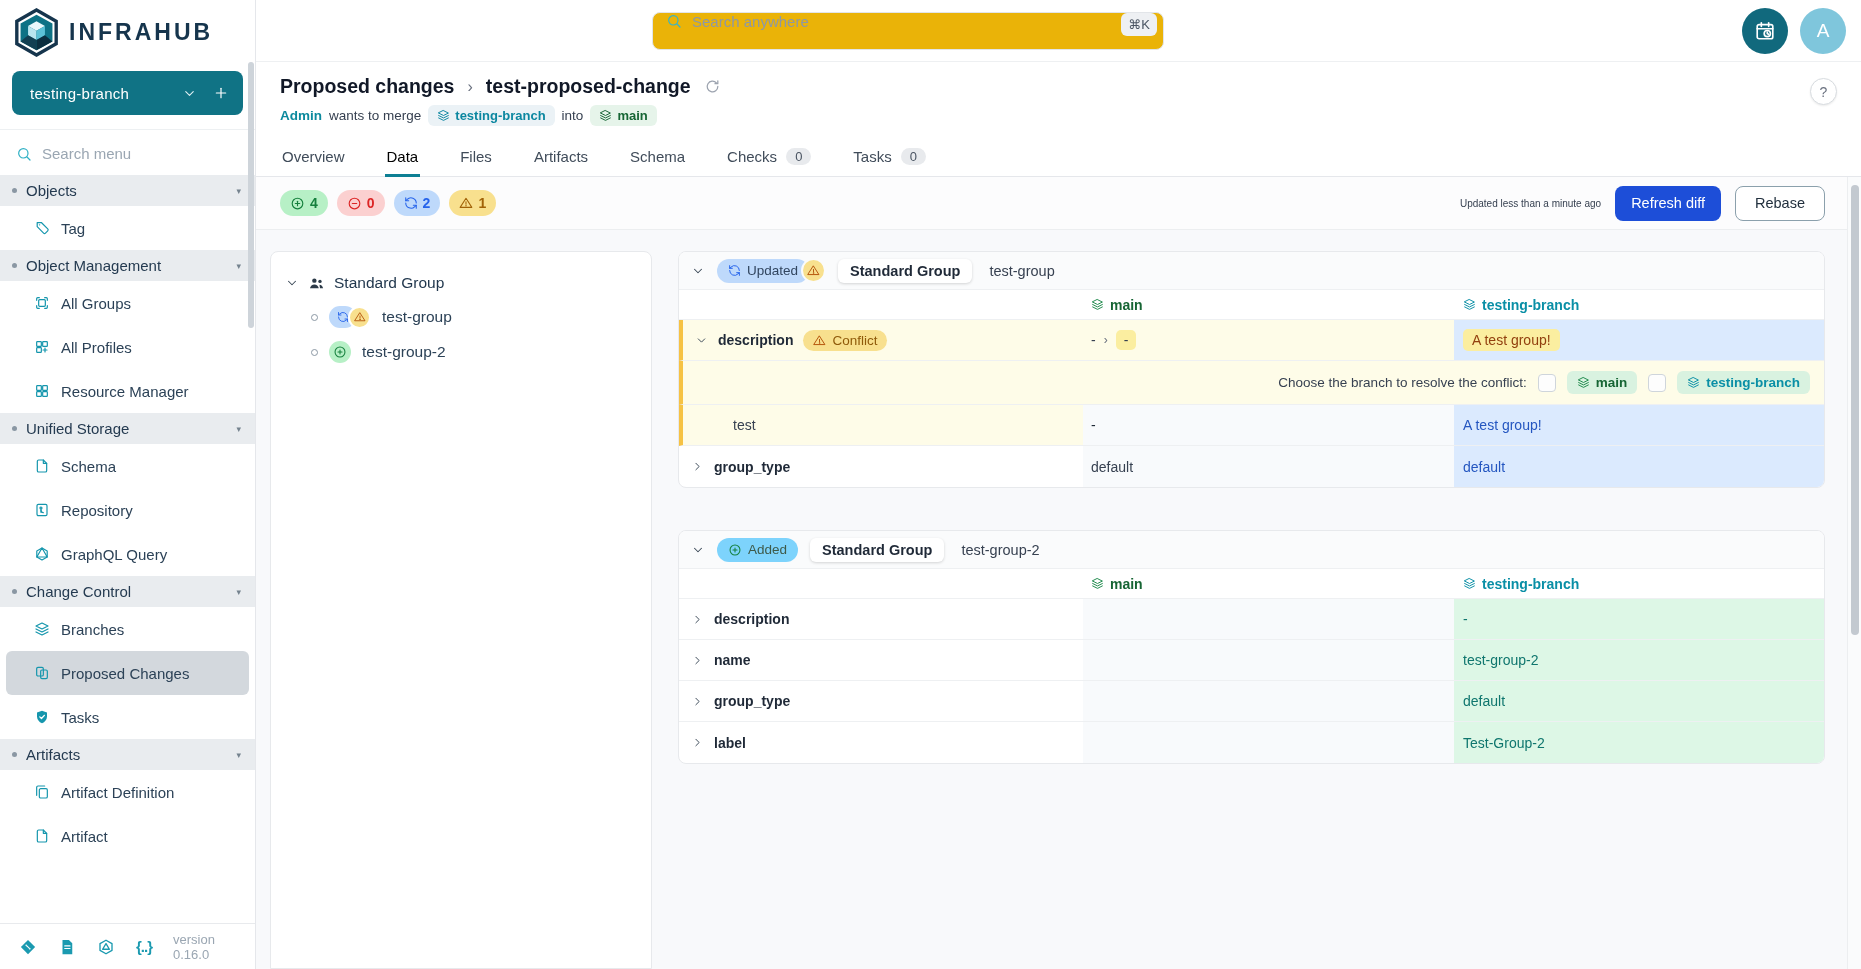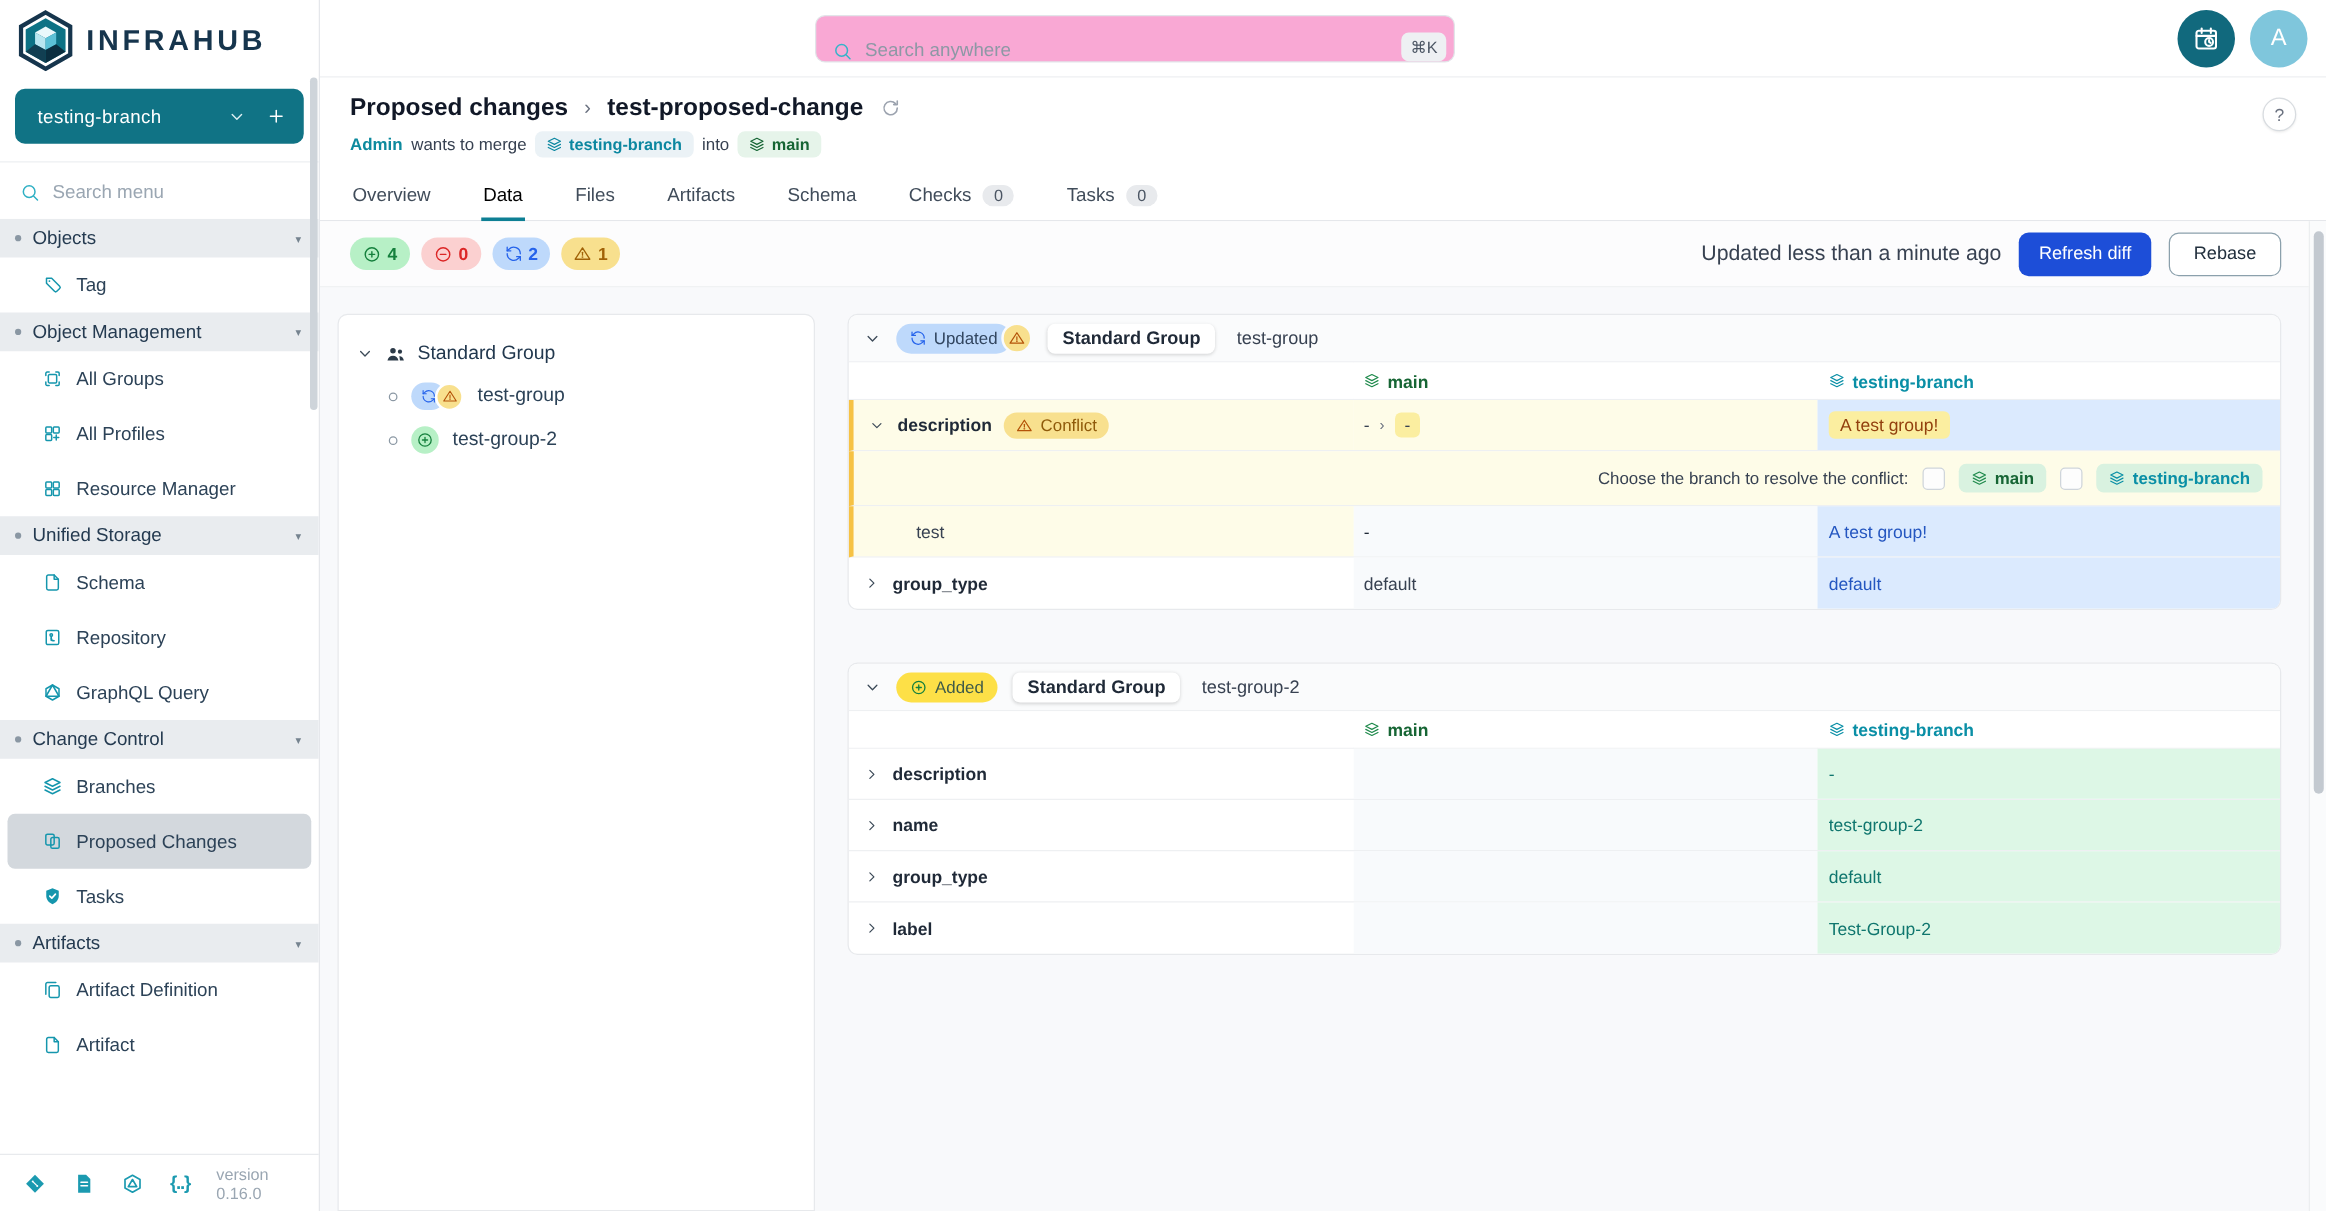--- a/index.html
+++ b/index.html
@@ -35,21 +35,21 @@
   .nav-item.active{ background:#d3d8dd; border-radius:6px; margin:0 6px; padding-left:28px; }
   .sidebar-footer{ border-top:1px solid #e8eaed; height:46px; display:flex; align-items:center; gap:21px; padding:0 19px; margin-top:auto; }
   .footer-icon{ color:#1b9ab0; }
   .braces-icon{ color:#1b9ab0; font-size:15px; font-weight:700; letter-spacing:-1px; }
   .version-text{ font-size:13px; color:#9aa6b2; }
   .sidebar-scrollbar{ position:absolute; right:1px; top:62px; width:6px; height:266px; background:#ced4da; border-radius:3px; }
 
   
   .main{ flex:1; display:flex; flex-direction:column; height:100%; position:relative; overflow:hidden; }
   .topbar{ height:62px; min-height:62px; display:flex; align-items:center; border-bottom:1px solid #eef0f2; padding-left:396px; position:relative; }
-  .search-box{ width:512px; height:38px; border:1px solid #e2e5e9; border-radius:8px; display:flex; align-items:flex-end; padding:0 6px 0 13px; gap:10px; background:#f9a8d4; }
+  .search-box{ width:512px; height:38px; border:1px solid #e2e5e9; border-radius:8px; display:flex; align-items:flex-start; padding:0 6px 0 13px; gap:10px; background:#eab308; }
   .search-box .sb-icon{ color:#36b3c9; }
   .search-box input{ flex:1; border:none; outline:none; font-size:15px; color:#374151; background:transparent; font-family:inherit; }
   .search-box input::placeholder{ color:#8d98a5; }
   .kbd{ background:#eef0f3; border-radius:6px; padding:4px 7px; font-size:13px; color:#4b5563; }
   .topbar-actions{ position:absolute; right:15px; top:8px; display:flex; gap:12px; }
   .circle-btn{ width:46px; height:46px; border-radius:50%; display:flex; align-items:center; justify-content:center; cursor:pointer; border:none; }
   .calendar-btn{ background:#11697d; color:#fff; }
   .avatar-btn{ background:#7fc6dc; color:#fff; font-size:19px; font-family:inherit; }
 
   .page-header{ padding:13px 24px 12px; position:relative; }
@@ -69,21 +69,21 @@
   .count-pill{ background:#e8eaed; border-radius:10px; padding:1px 9px; font-size:13px; color:#4b5563; }
 
   .toolbar{ height:53px; min-height:53px; background:#fcfcfd; border-bottom:1px solid #eceef0; display:flex; align-items:center; padding:0 36px 0 24px; }
   .stats{ display:flex; gap:9px; }
   .stat-pill{ height:26px; border-radius:13px; padding:0 10px; display:flex; align-items:center; gap:5px; font-size:14px; font-weight:600; }
   .stat-added{ background:#b7f0c6; color:#15803d; }
   .stat-removed{ background:#fbd0d0; color:#dc2626; }
   .stat-updated{ background:#bed9fb; color:#2563eb; }
   .stat-conflict{ background:#f8e08e; color:#a16207; }
   .toolbar-right{ margin-left:auto; display:flex; align-items:center; gap:14px; }
-  .updated-text{ font-size:17px; color:#374151; }
+  .updated-text{ font-size:10px; color:#374151; }
   .btn-primary{ background:#1d4ed8; color:#fff; font-size:14.5px; font-weight:500; height:35px; padding:0 16px; border-radius:8px; border:none; cursor:pointer; font-family:inherit; }
   .btn-secondary{ background:#fff; color:#22303e; font-size:14.5px; font-weight:500; height:35px; padding:0 19px; border-radius:8px; border:1px solid #8ba0ac; cursor:pointer; font-family:inherit; }
 
   .content{ flex:1; background:#f8f9fb; display:flex; padding:21px 36px 0 14px; gap:26px; overflow:hidden; }
   .tree-panel{ width:382px; min-width:382px; background:#fff; border:1px solid #e7e9ec; border-radius:8px 8px 0 0; padding:22px 14px; }
   .tree-root{ display:flex; align-items:center; gap:9px; font-size:15.5px; color:#22384e; cursor:pointer; }
   .tree-root .users-ic{ color:#2c3a48; }
   .tree-children{ margin-top:10px; padding-left:26px; display:flex; flex-direction:column; gap:5px; }
   .tree-child{ display:flex; align-items:center; gap:11px; height:30px; font-size:15.5px; color:#2c4257; cursor:pointer; }
   .tree-bullet{ width:7px; height:7px; border:1.5px solid #8b98a4; border-radius:50%; flex:none; }
@@ -94,21 +94,21 @@
 
   .diff-col{ flex:1; display:flex; flex-direction:column; }
   .diff-card{ background:#fff; border:1px solid #e7e9ec; border-radius:8px; overflow:hidden; }
   .card2{ margin-top:42px; }
   .card-header{ height:38px; background:#fafbfc; border-bottom:1px solid #eef0f2; display:flex; align-items:center; gap:12px; padding:0 12px; }
   .hdr-caret{ color:#3c4a58; cursor:pointer; }
   .status-wrap{ display:flex; align-items:center; }
   .status-pill{ height:24px; border-radius:12px; display:flex; align-items:center; gap:6px; padding:0 11px; font-size:13.5px; }
   .status-updated{ background:#bed9fb; color:#31455f; }
   .status-updated i{ color:#2563eb; }
-  .status-added{ background:#fde047; color:#3e5a49; }
+  .status-added{ background:#7dd3fc; color:#3e5a49; }
   .status-added i{ color:#15803d; }
   .conflict-dot{ width:25px; height:25px; border-radius:50%; background:#f8e08e; border:2px solid #fafbfc; margin-left:-8px; color:#b45309; display:flex; align-items:center; justify-content:center; }
   .kind-pill{ background:#fff; border-radius:6px; padding:4px 12px; font-size:14.5px; font-weight:700; color:#1f2937; box-shadow:0 1px 3px rgba(0,0,0,.16); }
   .object-name{ font-size:14.5px; color:#374151; margin-left:5px; }
 
   .grid-row{ display:flex; align-items:stretch; border-bottom:1px solid #eef0f2; min-height:41px; }
   .grid-row:last-child{ border-bottom:none; }
   .cell{ display:flex; align-items:center; }
   .cell-name{ width:404px; min-width:404px; gap:10px; padding-left:12px; }
   .cell-main{ width:371px; min-width:371px; padding-left:8px; background:#f8fafc; font-size:14px; color:#374151; gap:8px; }

